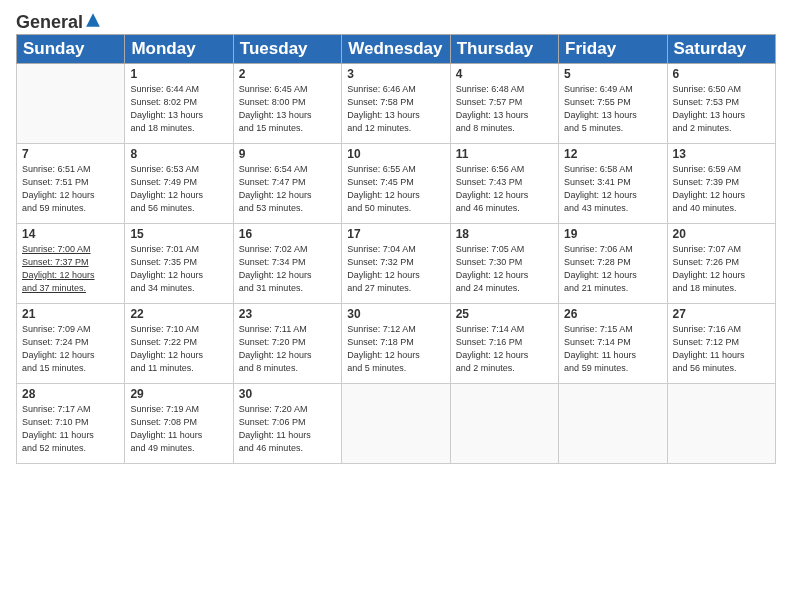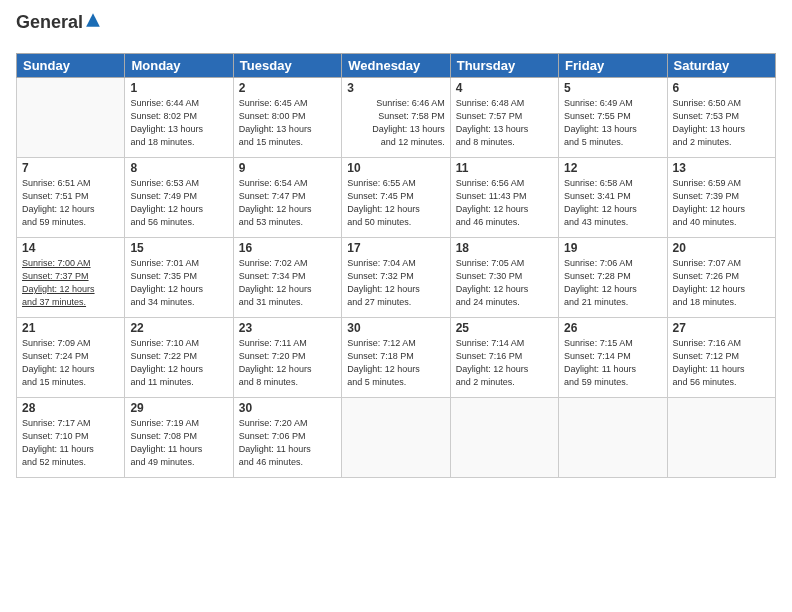--- a/index.html
+++ b/index.html
@@ -13,21 +13,21 @@
     .page {
       width: 792px;
       height: 612px;
       padding: 12px 16px;
       background: #fff;
     }
     .header {
       display: flex;
       justify-content: space-between;
       align-items: flex-start;
-      margin-bottom: 24px;
+      margin-bottom: 5px;
     }
     .logo {
       display: flex;
       flex-direction: column;
       align-items: flex-start;
     }
     .logo-blue { color: #1a6cb5; }
     .title-area {
       text-align: right;
     }
@@ -43,21 +43,21 @@
     .calendar {
       width: 100%;
       border-collapse: collapse;
       table-layout: fixed;
     }
     .calendar th {
       background-color: #2a6bb5;
       color: #fff;
       text-align: left;
       padding: 4px 6px;
-      font-size: 13px;
+      font-size: 17px;
       font-weight: bold;
       border: 1px solid #aaa;
     }
     .calendar td {
       border: 1px solid #ccc;
       vertical-align: top;
       padding: 3px 5px;
       font-size: 9.5px;
       color: #333;
       height: 80px;
@@ -124,21 +124,21 @@
           </td>
           <td>
             <div class="day-number">2</div>
             <div class="day-info" style="white-space: pre-line;">Sunrise: 6:45 AM
 Sunset: 8:00 PM
 Daylight: 13 hours
 and 15 minutes.</div>
           </td>
           <td>
             <div class="day-number">3</div>
-            <div class="day-info" style="white-space: pre-line; text-align: right;">Sunrise: 6:46 AM
+            <div class="day-info" style="white-space: pre-line;">Sunrise: 6:46 AM
 Sunset: 7:58 PM
 Daylight: 13 hours
 and 12 minutes.</div>
           </td>
           <td>
             <div class="day-number">4</div>
             <div class="day-info" style="white-space: pre-line;">Sunrise: 6:48 AM
 Sunset: 7:57 PM
 Daylight: 13 hours
 and 8 minutes.</div>
@@ -183,21 +183,21 @@
           <td>
             <div class="day-number">10</div>
             <div class="day-info" style="white-space: pre-line;">Sunrise: 6:55 AM
 Sunset: 7:45 PM
 Daylight: 12 hours
 and 50 minutes.</div>
           </td>
           <td>
             <div class="day-number">11</div>
             <div class="day-info" style="white-space: pre-line;">Sunrise: 6:56 AM
-Sunset: 11:43 PM
+Sunset: 7:43 PM
 Daylight: 12 hours
 and 46 minutes.</div>
           </td>
           <td>
             <div class="day-number">12</div>
             <div class="day-info" style="white-space: pre-line;">Sunrise: 6:58 AM
 Sunset: 3:41 PM
 Daylight: 12 hours
 and 43 minutes.</div>
           </td>

